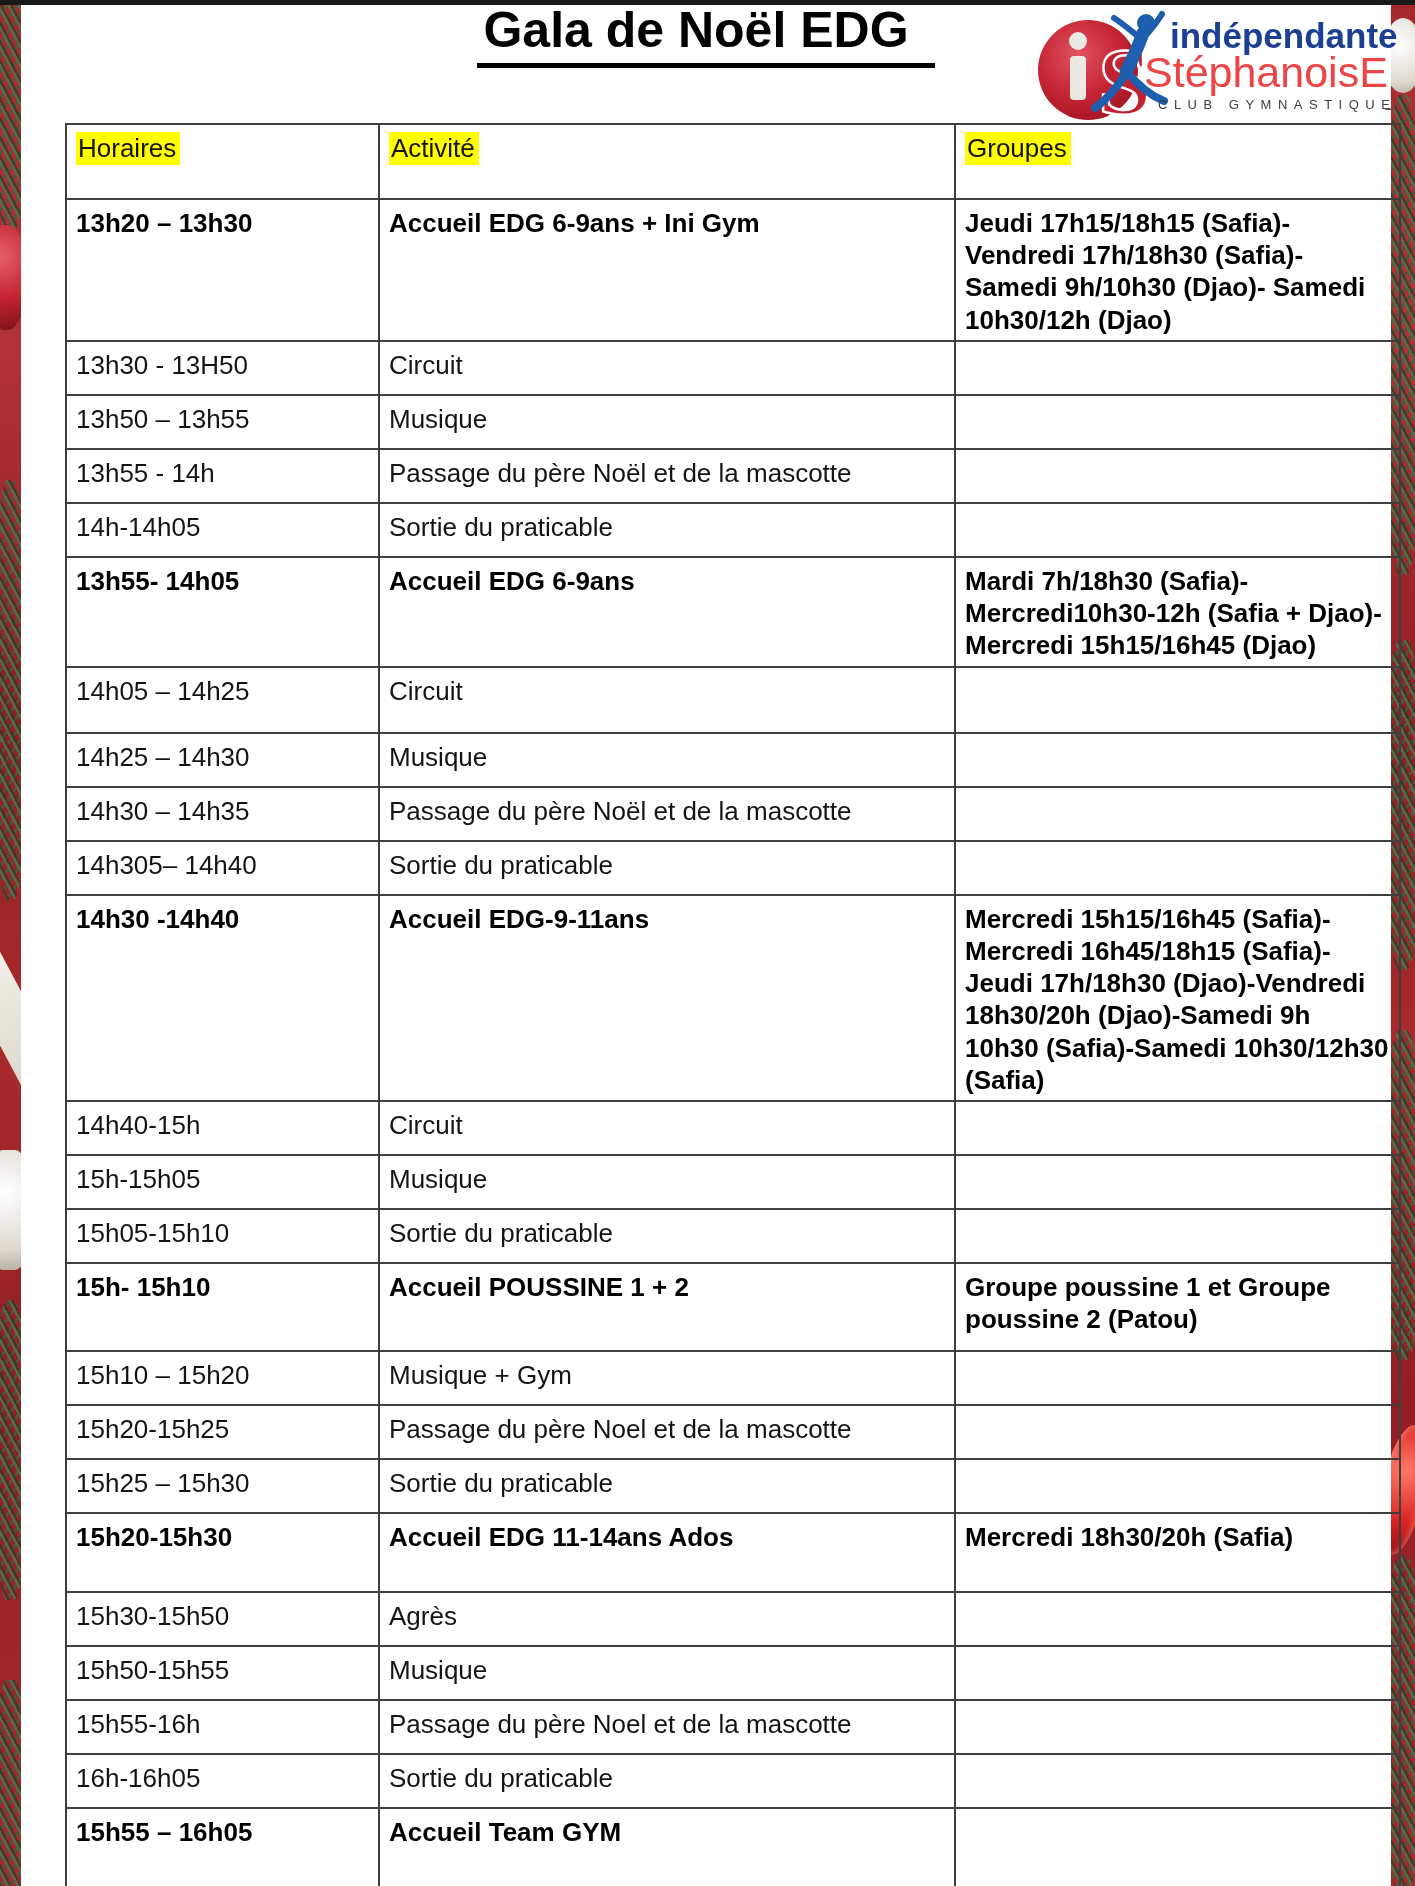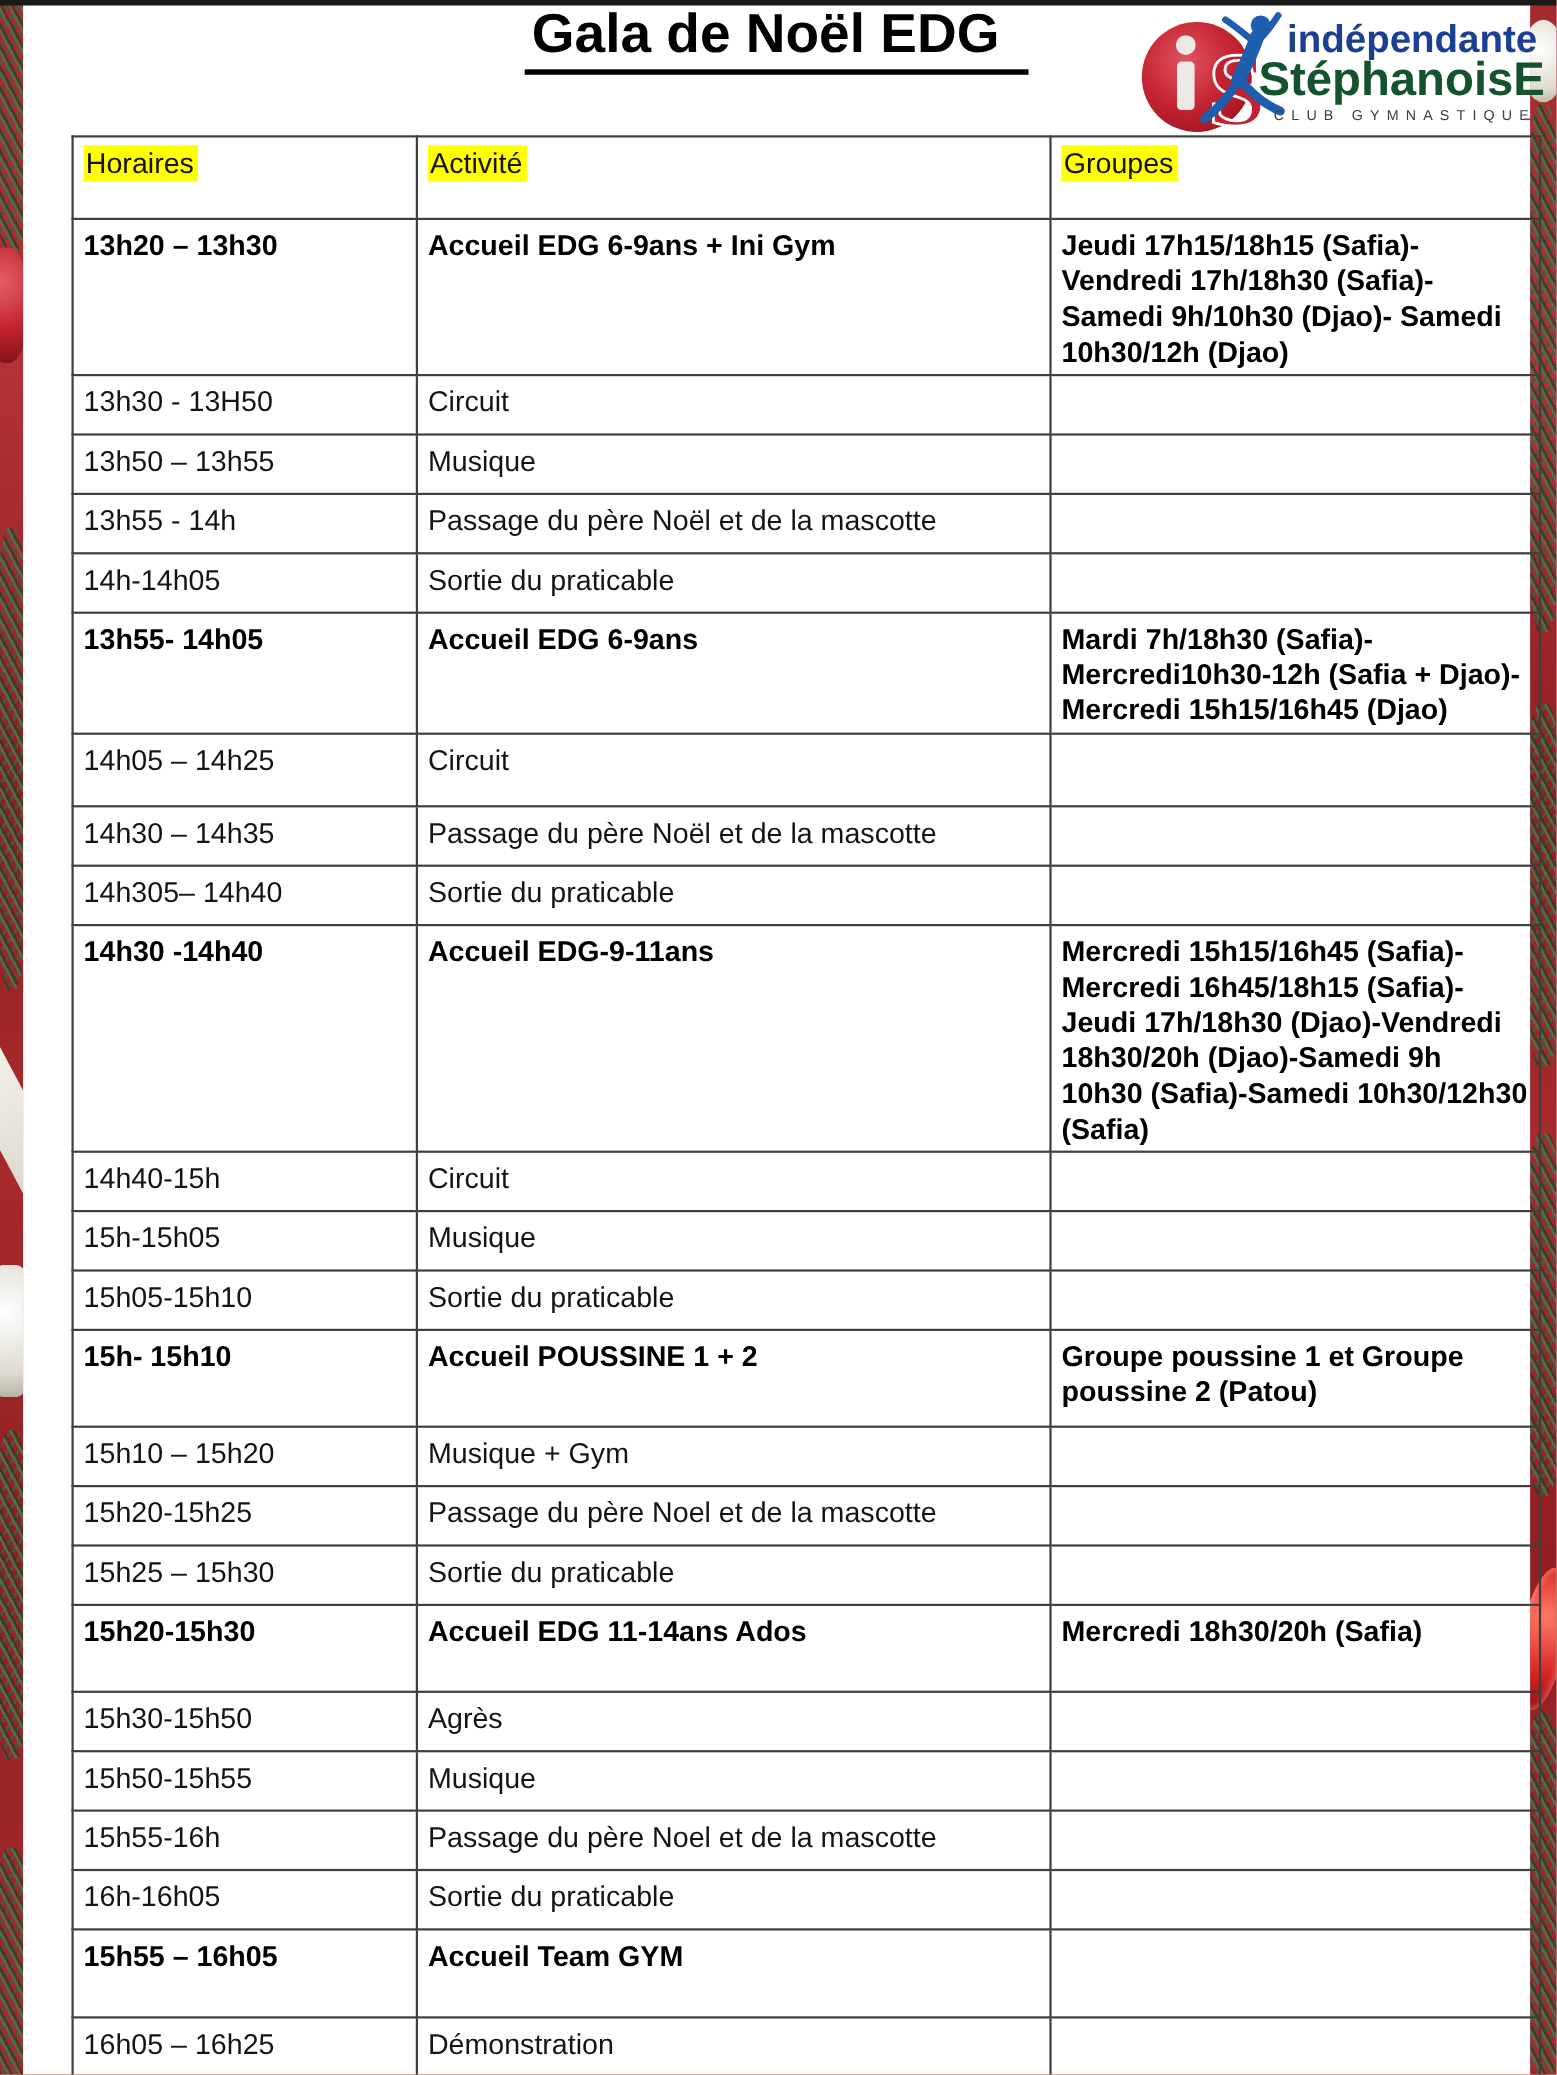--- a/index.html
+++ b/index.html
@@ -30,21 +30,21 @@
   .doc{position:absolute;left:21px;top:0;width:1370px;height:1886px;background:#ffffff;z-index:2;}
   .title{position:absolute;left:0;top:2px;width:100%;margin:0;text-align:center;}
   .title-text{
     display:inline-block;font-size:50px;font-weight:bold;color:#000;
     border-bottom:5px solid #000;padding:0 26px 3px 6px;letter-spacing:0px;line-height:1.15;}
   
   .logo{position:absolute;left:1005px;top:10px;width:362px;height:110px;}
   .logo svg{position:absolute;left:0;top:0;}
   .logo-text{position:absolute;left:118px;top:8px;white-space:nowrap;}
   .logo-l1{color:#1b3f92;font-size:35px;font-weight:bold;line-height:1.0;margin-left:26px;}
-  .logo-l2{color:#14532d;font-size:43px;font-weight:bold;line-height:1.0;margin-top:-2px;}
+  .logo-l2{color:#ef4444;font-size:43px;font-weight:normal;line-height:1.0;margin-top:-2px;}
   .logo-l3{color:#3c3c46;font-size:13px;letter-spacing:6.5px;margin-top:3px;margin-left:14px;}
   .logo-mark{position:absolute;right:-6px;bottom:2px;color:#555;font-size:16px;font-weight:bold;}
   
   table.schedule{position:absolute;left:44px;top:123px;width:1334px;
     border-collapse:collapse;table-layout:fixed;}
   .schedule th,.schedule td{
     border:2px solid #3f3f3f;vertical-align:top;text-align:left;
     padding:7px 8px 4px 9px;font-size:26px;line-height:1.24;color:#141414;
     overflow:hidden;}
   .schedule thead tr{height:75px;}
@@ -153,20 +153,25 @@
           <td>13h55- 14h05</td>
           <td>Accueil EDG 6-9ans</td>
           <td>Mardi 7h/18h30 (Safia)- Mercredi10h30-12h (Safia + Djao)-Mercredi 15h15/16h45 (Djao)</td>
         </tr>
         <tr style="height: 66px;">
           <td>14h05 – 14h25</td>
           <td>Circuit</td>
           <td></td>
         </tr>
         <tr style="height: 54px;">
+          <td>14h25 – 14h30</td>
+          <td>Musique</td>
+          <td></td>
+        </tr>
+        <tr style="height: 54px;">
           <td>14h30 – 14h35</td>
           <td>Passage du père Noël et de la mascotte</td>
           <td></td>
         </tr>
         <tr style="height: 54px;">
           <td>14h305– 14h40</td>
           <td>Sortie du praticable</td>
           <td></td>
         </tr>
         <tr class="b" style="height: 140px;">

